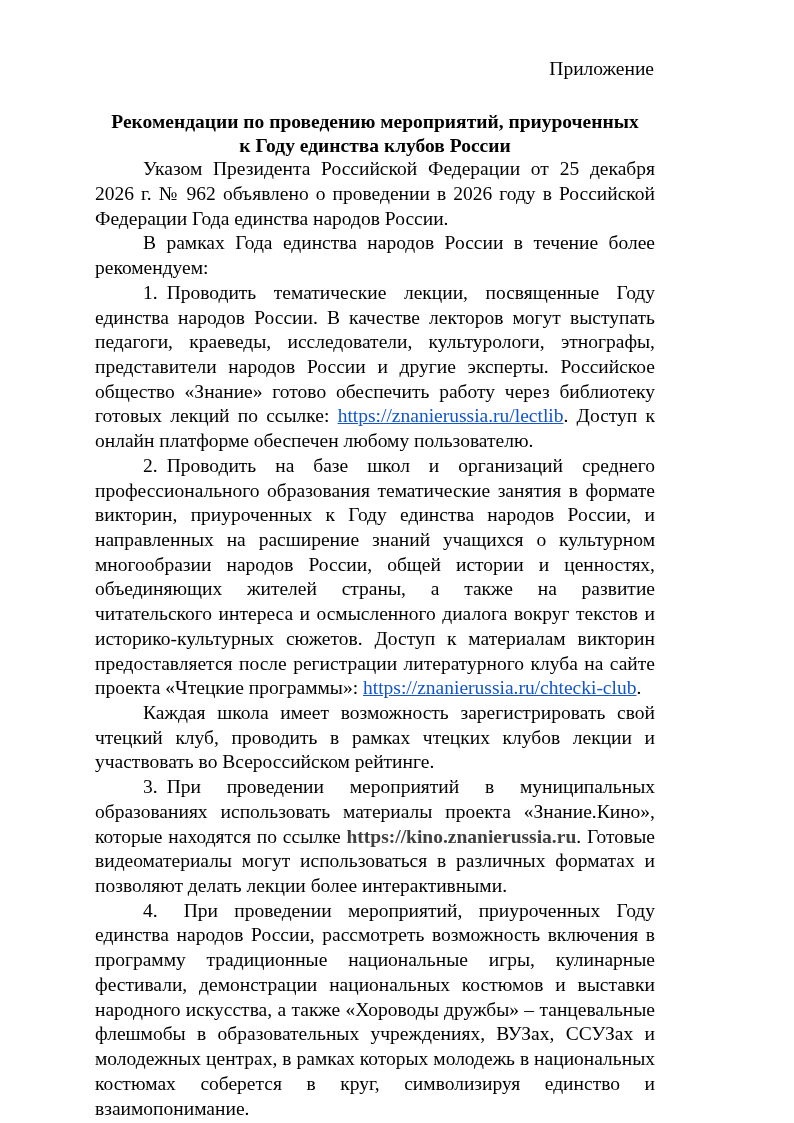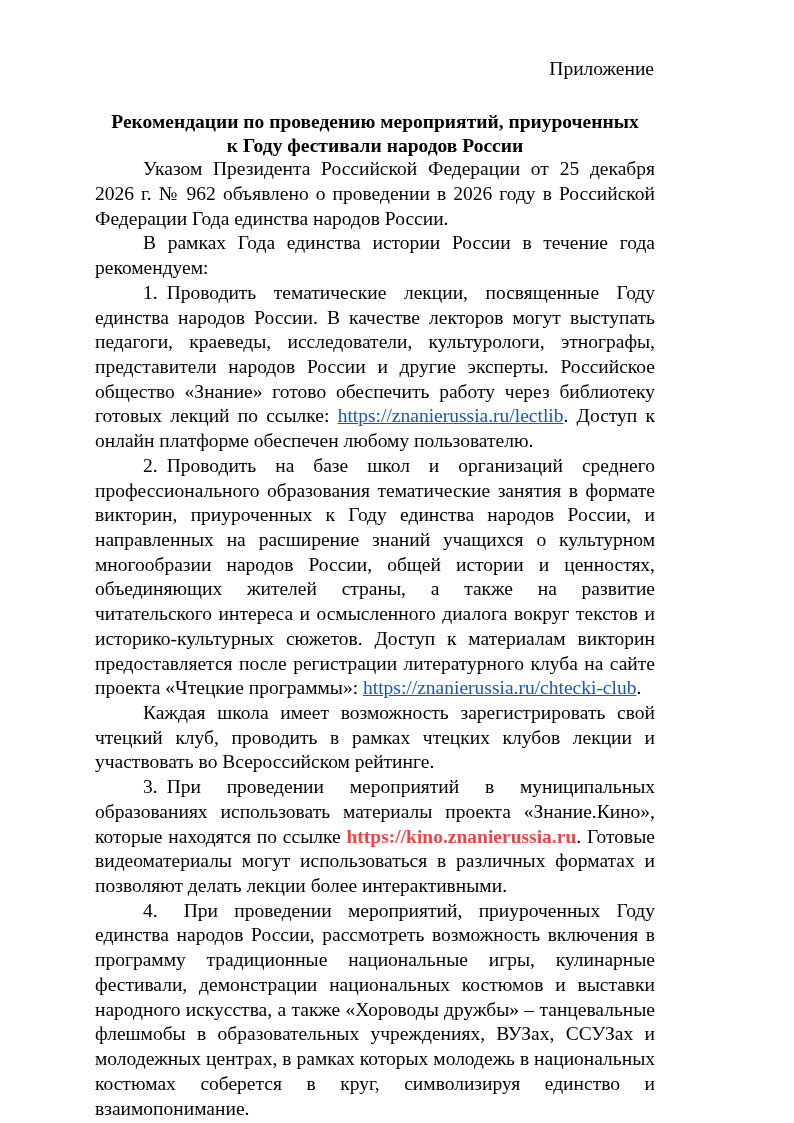--- a/index.html
+++ b/index.html
@@ -66,40 +66,40 @@
   .para .num-sp-wide {
     display: inline-block;
     width: 26px;
   }
   a.doc-link {
     color: #1155cc;
     font-weight: normal;
     text-decoration: underline;
   }
   span.bold-link {
-    color: #ef4444;
+    color: #404040;
     font-weight: bold;
     text-decoration: none;
   }
 </style>
 </head>
 <body>
 
 <div class="page">
 
   <div class="appendix-line">Приложение</div>
 
   <div class="doc-title">
     <span class="t-line">Рекомендации по проведению мероприятий, приуроченных</span>
-    <span class="t-line">к Году фестивали народов России</span>
+    <span class="t-line">к Году единства клубов России</span>
   </div>
 
   <p class="para gap-top">Указом Президента Российской Федерации от 25 декабря 2026 г. № 962 объявлено о проведении в 2026 году в Российской Федерации Года единства народов России.</p>
 
-  <p class="para gap-top">В рамках Года единства истории России в течение года рекомендуем:</p>
+  <p class="para gap-top">В рамках Года единства народов России в течение более рекомендуем:</p>
 
   <p class="para tight">
     <span>1.</span><span class="num-sp"></span><span>Проводить тематические лекции, посвященные Году единства народов России. В качестве лекторов могут выступать педагоги, краеведы, исследователи, культурологи, этнографы, представители народов России и другие эксперты. Российское общество «Знание» готово обеспечить работу через библиотеку готовых лекций по ссылке: </span><a class="doc-link" href="#">https://znanierussia.ru/lectlib</a><span>. Доступ к онлайн платформе обеспечен любому пользователю.</span>
   </p>
 
   <p class="para tight">
     <span>2.</span><span class="num-sp"></span><span>Проводить на базе школ и организаций среднего профессионального образования тематические занятия в формате викторин, приуроченных к Году единства народов России, и направленных на расширение знаний учащихся о культурном многообразии народов России, общей истории и ценностях, объединяющих жителей страны, а также на развитие читательского интереса и осмысленного диалога вокруг текстов и историко-культурных сюжетов. Доступ к материалам викторин предоставляется после регистрации литературного клуба на сайте проекта «Чтецкие программы»: </span><a class="doc-link" href="#">https://znanierussia.ru/chtecki-club</a><span>.</span>
   </p>
 
   <p class="para tight">Каждая школа имеет возможность зарегистрировать свой чтецкий клуб, проводить в рамках чтецких клубов лекции и участвовать во Всероссийском рейтинге.</p>

